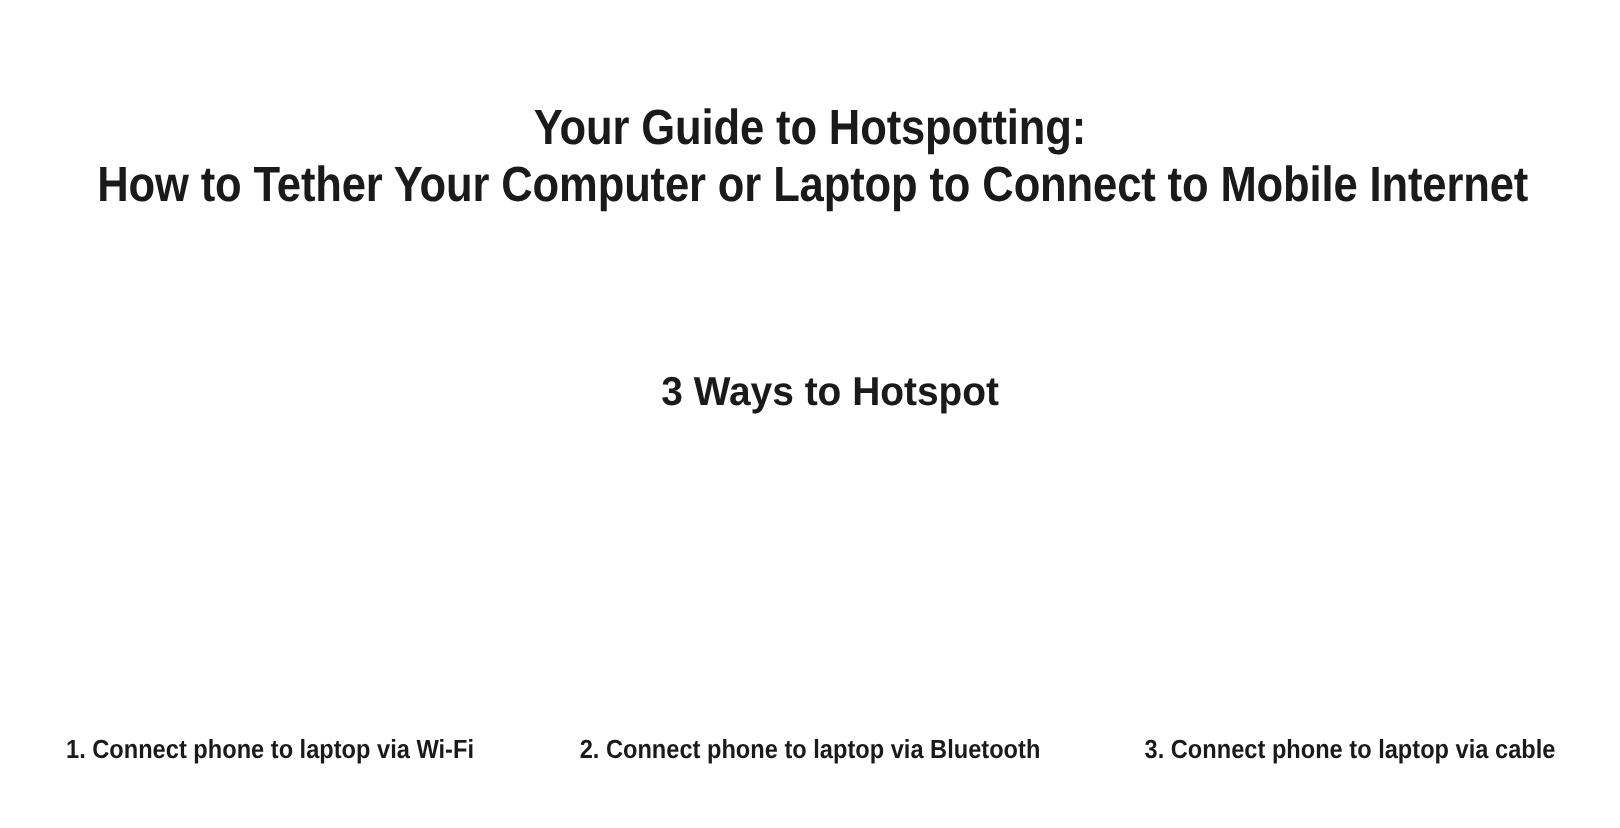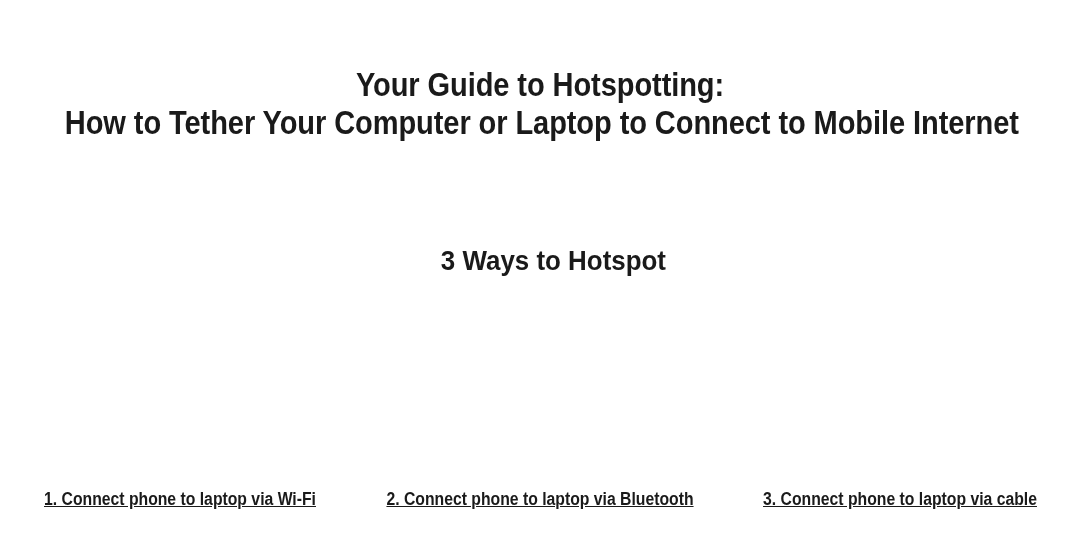--- a/index.html
+++ b/index.html
@@ -89,21 +89,20 @@
 
   
   .captions {
     position: absolute;
     left: 0;
     top: 486px;
     width: 1080px;
     height: 26px;
     display: flex;
     align-items: center;
-    text-decoration: underline;
   }
   .caption {
     flex: 1 1 0;
     text-align: center;
     font-size: 17.5px;
     font-weight: bold;
     line-height: 24px;
     color: #1a1a1a;
     transform: scaleX(0.9);
     white-space: nowrap;

